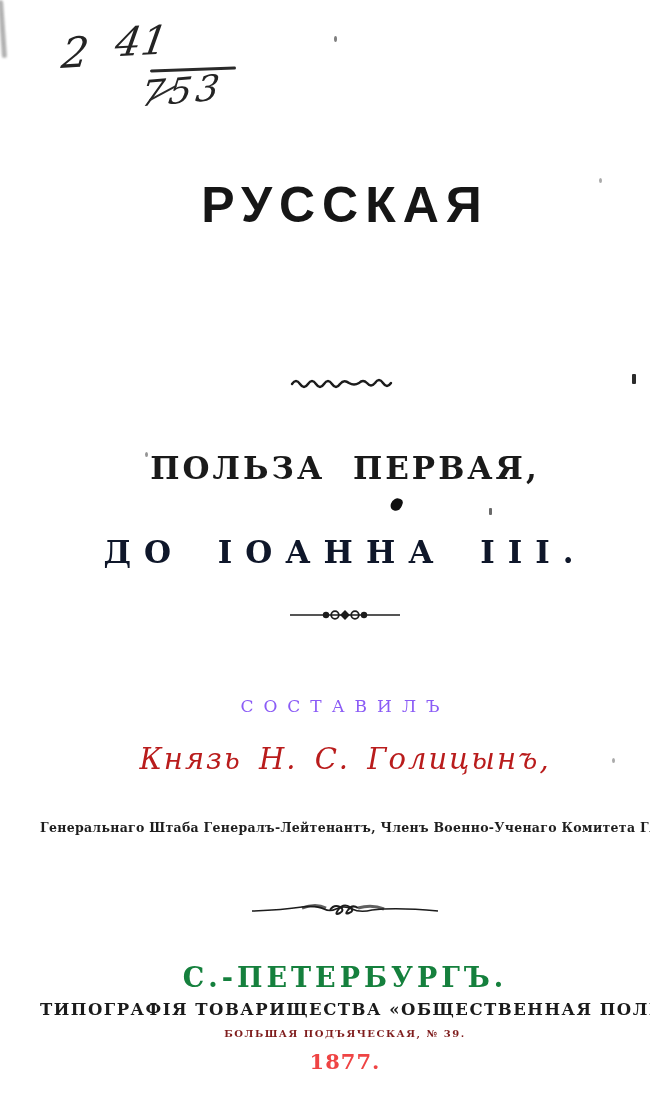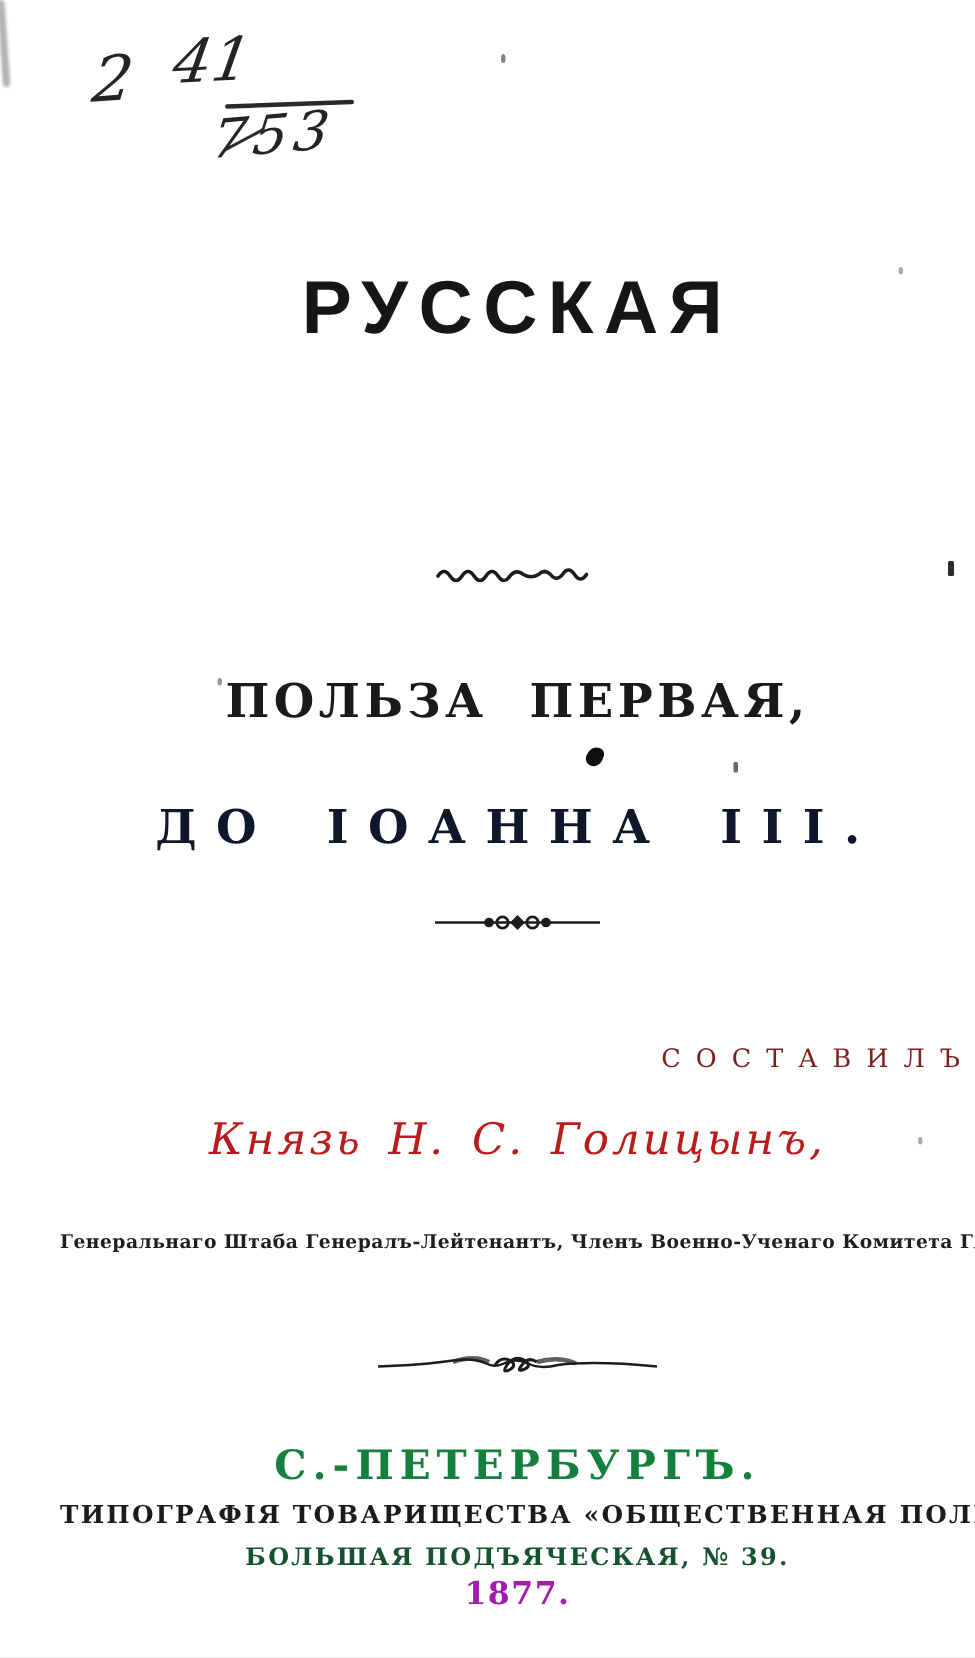--- a/index.html
+++ b/index.html
@@ -65,22 +65,21 @@
     letter-spacing: 13px;
     word-spacing: 10px;
     color: #0f172a;
     white-space: nowrap;
   }
   .ornament1 { top: 604px; }
   .compiled {
     top: 696px;
     font-size: 17px;
     letter-spacing: 10px;
-    color: #7f1d1d;
-    text-align: right;
+    color: #8b5cf6;
   }
   .author {
     top: 742px;
     font-style: italic;
     font-size: 29px;
     letter-spacing: 2px;
     word-spacing: 6px;
     color: #b91c1c;
   }
   .titles-small {
@@ -104,30 +103,30 @@
     top: 1000px;
     font-weight: bold;
     font-size: 16.5px;
     letter-spacing: 1.5px;
     color: #1b1b1b;
     white-space: nowrap;
   }
   .address {
     top: 1028px;
     font-weight: bold;
-    font-size: 16px;
+    font-size: 10px;
     letter-spacing: 1.5px;
-    color: #14532d;
+    color: #7f1d1d;
   }
   .year {
     top: 1049px;
     font-weight: bold;
     font-size: 21px;
     letter-spacing: 1px;
-    color: #a21caf;
+    color: #ef4444;
     text-align: center;
   }
 
   
   .speck { position: absolute; background: #2b2b2b; border-radius: 50%; }
   .smudge-vertical {
     left: 44px; top: 1022px; width: 5px; height: 58px;
     background: #555;
     opacity: 0.45;
     filter: blur(1px);

